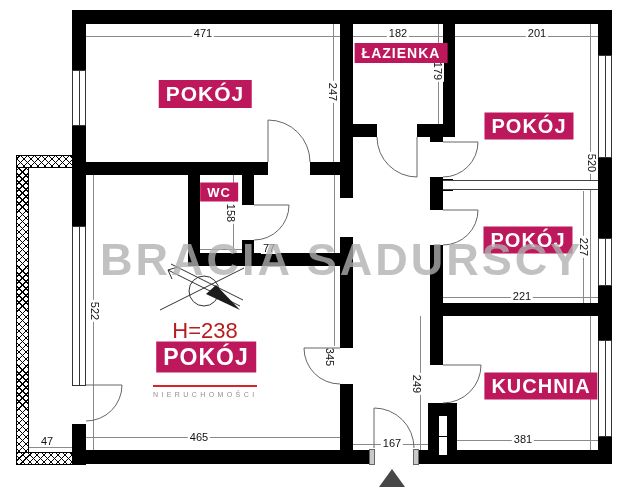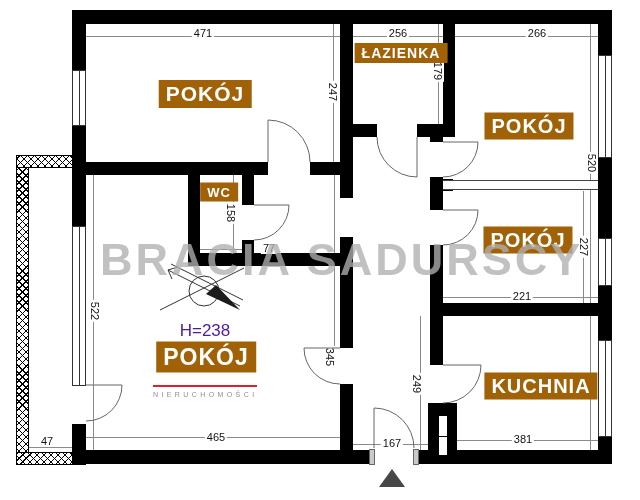--- a/index.html
+++ b/index.html
@@ -9,23 +9,23 @@
   .hatch{position:absolute;z-index:10;background-color:#fff;border:1px solid #000;box-sizing:border-box;
      background-image:repeating-linear-gradient(45deg,#000 0 1px,transparent 1px 5px),
                       repeating-linear-gradient(-45deg,#000 0 1px,transparent 1px 5px);}
   .win{position:absolute;background:#fff;border:1px solid #333;box-sizing:border-box;z-index:30;}
   .win:before{content:"";position:absolute;left:50%;top:0;bottom:0;width:1px;background:#333;}
   .thinwall{position:absolute;background:#fff;border-top:1px solid #444;border-bottom:1px solid #444;z-index:25;box-sizing:border-box;}
   .dl{position:absolute;background:#8a8a8a;z-index:15;}
   .dim{position:absolute;transform:translate(-50%,-50%);font-size:11px;color:#111;
        background:#fff;padding:0 2px;line-height:12px;white-space:nowrap;z-index:40;}
   .dim.rot{transform:translate(-50%,-50%) rotate(90deg);}
-  .room{position:absolute;transform:translate(-50%,-50%);background:#a16207;color:#fff;
+  .room{position:absolute;transform:translate(-50%,-50%);background:#be185d;color:#fff;
         padding:2px 7px;font-weight:bold;white-space:nowrap;z-index:45;letter-spacing:1px;}
-  .plain{position:absolute;transform:translate(-50%,-50%);color:#4c1d95;font-size:17px;z-index:45;white-space:nowrap;}
+  .plain{position:absolute;transform:translate(-50%,-50%);color:#b91c1c;font-size:22px;z-index:45;white-space:nowrap;}
   #svg-overlay{position:absolute;left:0;top:0;z-index:50;}
   .post{position:absolute;background:#c9c9c9;border:1px solid #666;box-sizing:border-box;z-index:35;}
   #entrance-arrow{position:absolute;left:379px;top:469px;width:0;height:0;z-index:45;
      border-left:13px solid transparent;border-right:13px solid transparent;border-bottom:18px solid #474747;}
   #watermark{position:absolute;left:100px;top:234px;font-size:45px;font-weight:bold;letter-spacing:3px;
      color:rgba(175,175,175,.78);z-index:60;white-space:nowrap;}
   #logo{position:absolute;left:153px;top:382px;z-index:45;color:#33333a;}
   #logo .l1{font-size:18px;font-weight:bold;letter-spacing:.5px;line-height:17px;display:flex;align-items:center;}
   #logo .slash{display:inline-block;width:16px;height:13px;background:#d8232a;transform:skewX(-28deg);margin-left:4px;}
   #logo .l2{font-size:18px;font-weight:bold;letter-spacing:.5px;line-height:17px;}
@@ -109,36 +109,36 @@
   <div class="room" style="left:401px;top:53px;font-size:14px;">ŁAZIENKA</div>
   <div class="room" style="left:529px;top:126px;font-size:20px;">POKÓJ</div>
   <div class="room" style="left:528px;top:240px;font-size:20px;">POKÓJ</div>
   <div class="room" style="left:219px;top:192px;font-size:13px;">WC</div>
   <div class="room" style="left:206px;top:357px;font-size:23px;">POKÓJ</div>
   <div class="room" style="left:541px;top:386px;font-size:20px;">KUCHNIA</div>
 
   <div class="plain" style="left:205px;top:331px;">H=238</div>
 
   <div class="dim" style="left:203px;top:33px;">471</div>
-  <div class="dim" style="left:398px;top:33px;">256</div>
-  <div class="dim" style="left:537px;top:33px;">266</div>
+  <div class="dim" style="left:398px;top:33px;">182</div>
+  <div class="dim" style="left:537px;top:33px;">201</div>
   <div class="dim rot" style="left:333px;top:92px;">247</div>
   <div class="dim rot" style="left:438px;top:71px;">179</div>
   <div class="dim rot" style="left:592px;top:163px;">520</div>
   <div class="dim rot" style="left:584px;top:247px;">227</div>
   <div class="dim" style="left:522px;top:296px;">221</div>
   <div class="dim rot" style="left:231px;top:213px;">158</div>
   <div class="dim" style="left:221px;top:248px;margin-left:48px;">77</div>
   <div class="dim rot" style="left:95px;top:311px;">522</div>
   <div class="dim rot" style="left:330px;top:357px;">345</div>
   <div class="dim rot" style="left:417px;top:384px;">249</div>
   <div class="dim rot" style="left:592px;top:385px;">249</div>
   <div class="dim" style="left:523px;top:439px;">381</div>
   <div class="dim" style="left:392px;top:443px;">167</div>
-  <div class="dim" style="left:216px;top:437px;">465</div>
+  <div class="dim" style="left:199px;top:437px;">465</div>
   <div class="dim" style="left:47px;top:441px;">47</div>
 
   <svg id="svg-overlay" width="640" height="500" viewBox="0 0 640 500">
     <g stroke="#666" stroke-width="1" fill="none">
       <path d="M268,162 L268,120 A42,42 0 0 1 310,162"></path>
       <path d="M417,137 L417,177 A40,40 0 0 1 377,137"></path>
       <path d="M254,205 L289,205 A35,35 0 0 1 254,240"></path>
       <path d="M443,142 L478,142 A35,35 0 0 1 443,177"></path>
       <path d="M443,210 L478,210 A35,35 0 0 1 443,245"></path>
       <path d="M340,348 L304,348 A36,36 0 0 0 340,384"></path>

